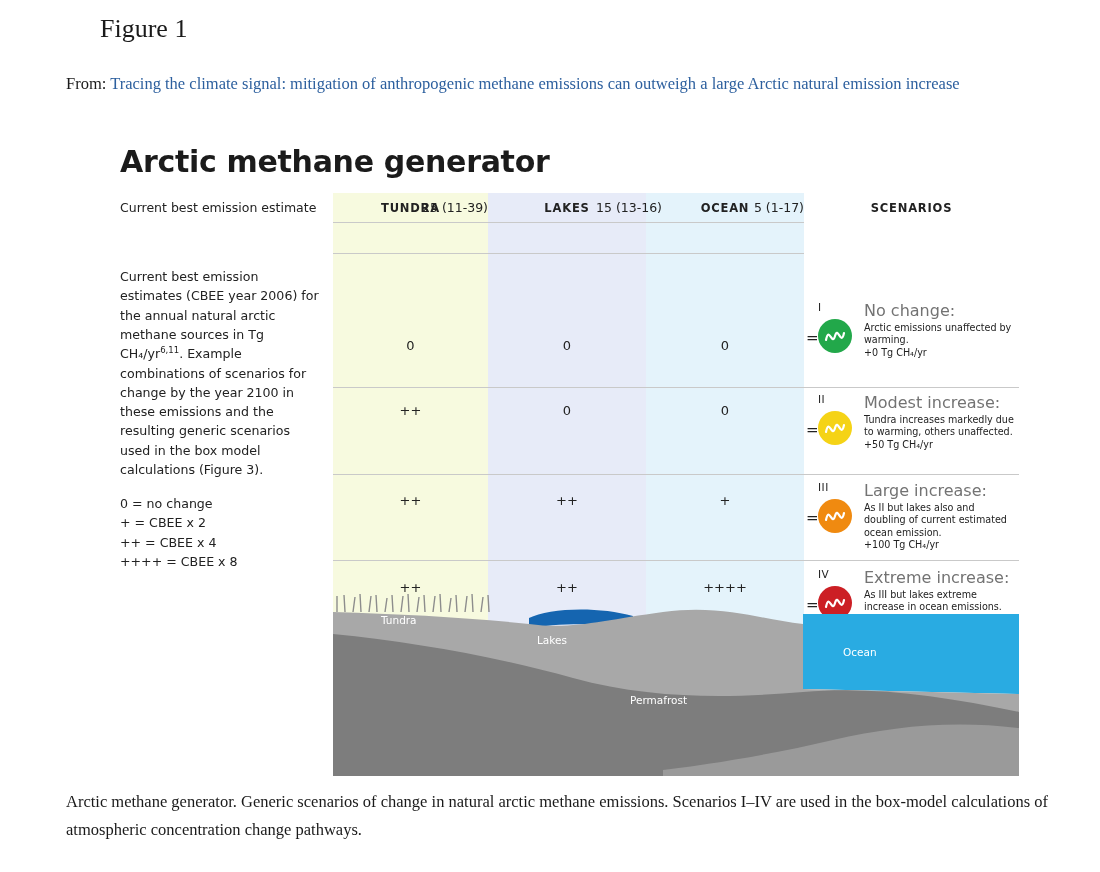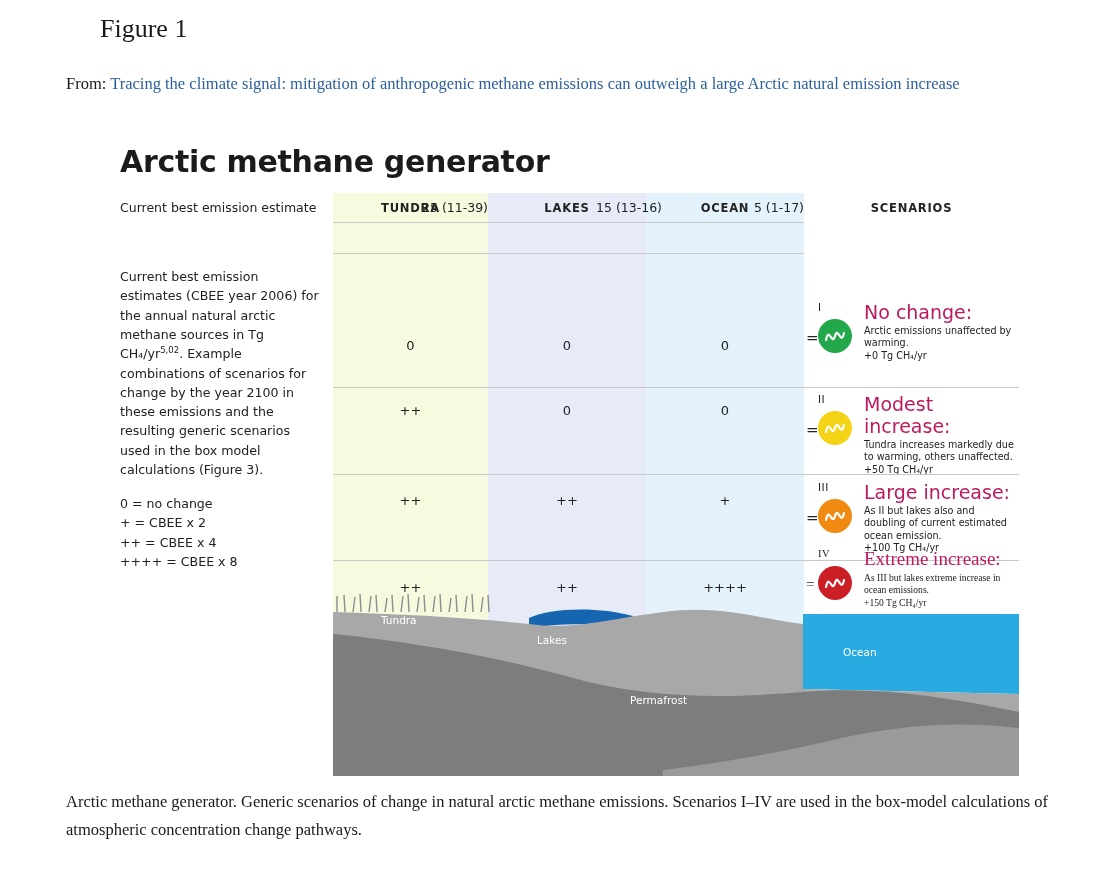--- a/index.html
+++ b/index.html
@@ -107,21 +107,21 @@
   }
   .circle {
     position:absolute; left:14px; top:18px;
     width:34px; height:34px; border-radius:50%;
   }
   .circle svg { display:block; }
   .scen-text {
     position:absolute; left:60px; top:0; width:150px;
   }
   .scen-title {
-    font-size:19px; font-weight:normal; color:#be185d; margin-bottom:2px;
+    font-size:16px; font-weight:normal; color:#737373; margin-bottom:2px;
   }
   .scen-body {
     font-size:9.6px; line-height:1.28; color:#222;
   }
   .scen-sep {
     position:absolute; left:690px; width:215px; height:1px; background:#c9c9c9;
   }
 
   
   .landscape {
@@ -168,21 +168,21 @@
       <div class="hline" style="left:219px;width:471px;top:29px;"></div>
 
       <div class="est-label">Current best emission estimate</div>
       <div class="est-val tundra">25 (11-39)</div>
       <div class="est-val lakes">15 (13-16)</div>
       <div class="est-val ocean">5 (1-17)</div>
 
       <div class="hline" style="left:219px;width:471px;top:60px;"></div>
 
       <div class="desc">
-        <p><span>Current best emission estimates (CBEE year 2006) for the annual natural arctic methane sources in Tg CH₄/yr</span><sup>5,02</sup><span>. Example combinations of scenarios for change by the year 2100 in these emissions and the resulting generic scenarios used in the box model calculations (Figure 3).</span></p>
+        <p><span>Current best emission estimates (CBEE year 2006) for the annual natural arctic methane sources in Tg CH₄/yr</span><sup>6,11</sup><span>. Example combinations of scenarios for change by the year 2100 in these emissions and the resulting generic scenarios used in the box model calculations (Figure 3).</span></p>
         <div class="legend">
           <div>0 = no change</div>
           <div>+ = CBEE x 2</div>
           <div>++ = CBEE x 4</div>
           <div>++++ = CBEE x 8</div>
         </div>
       </div>
 
       <div class="cell" style="left:219px;width:155px;top:145px;">0</div>
       <div class="cell" style="left:374px;width:158px;top:145px;">0</div>
@@ -247,21 +247,21 @@
               </svg>
           </div>
           <div class="scen-text">
             <div class="scen-title">Large increase:</div>
             <div class="scen-body"><span>As II but lakes also and doubling of current estimated ocean emission.</span><br><span>+100 Tg CH₄/yr</span></div>
           </div>
         </div>
       </div>
       <div class="scen-sep" style="top:367px;"></div>
 
-      <div class="scen-row" style="top:355px;height:80px;font-family:Liberation Serif, serif;">
+      <div class="scen-row" style="top:375px;height:80px;">
         <div class="scen-inner">
           <div class="roman">IV</div>
           <div class="eq">=</div>
           <div class="circle" style="background:#cc1f25;">
             <svg width="34" height="34" viewBox="0 0 34 34">
                 <path d="M8 21 C11 6, 14 28, 17 17 C20 6, 23 28, 26 14" fill="none" stroke="#ffffff" stroke-width="2.2" stroke-linecap="round"></path>
               </svg>
           </div>
           <div class="scen-text">
             <div class="scen-title">Extreme increase:</div>

